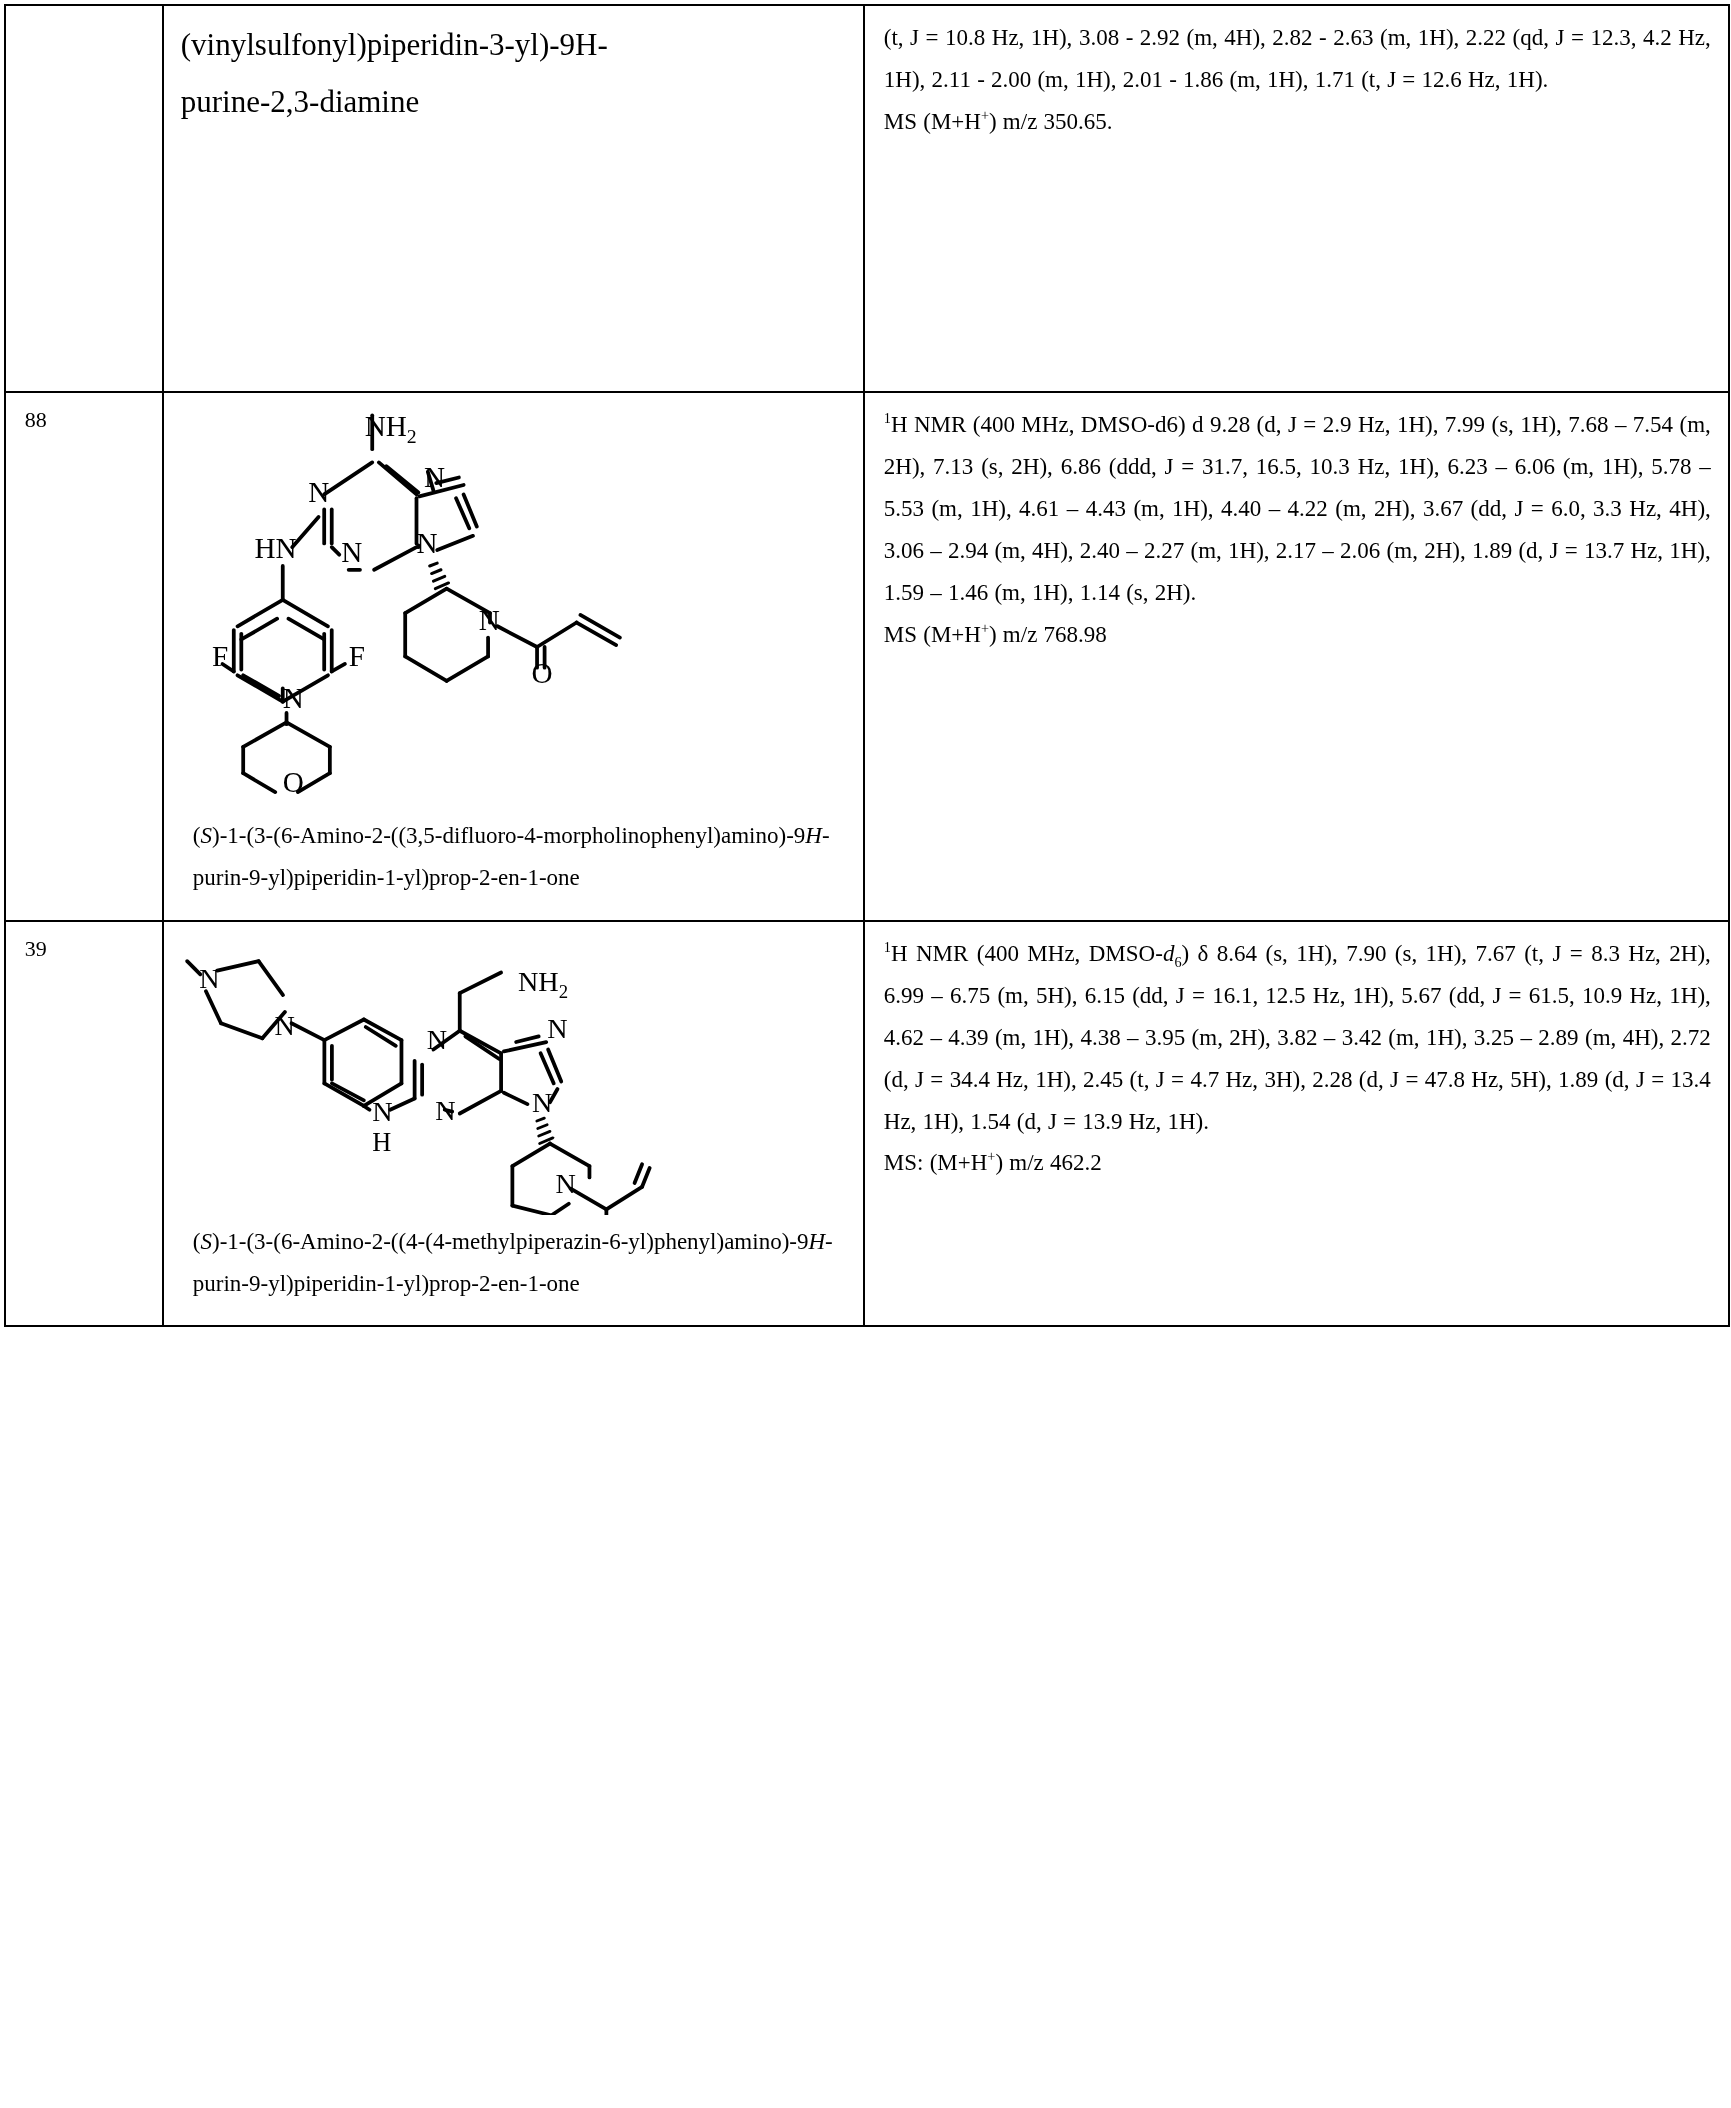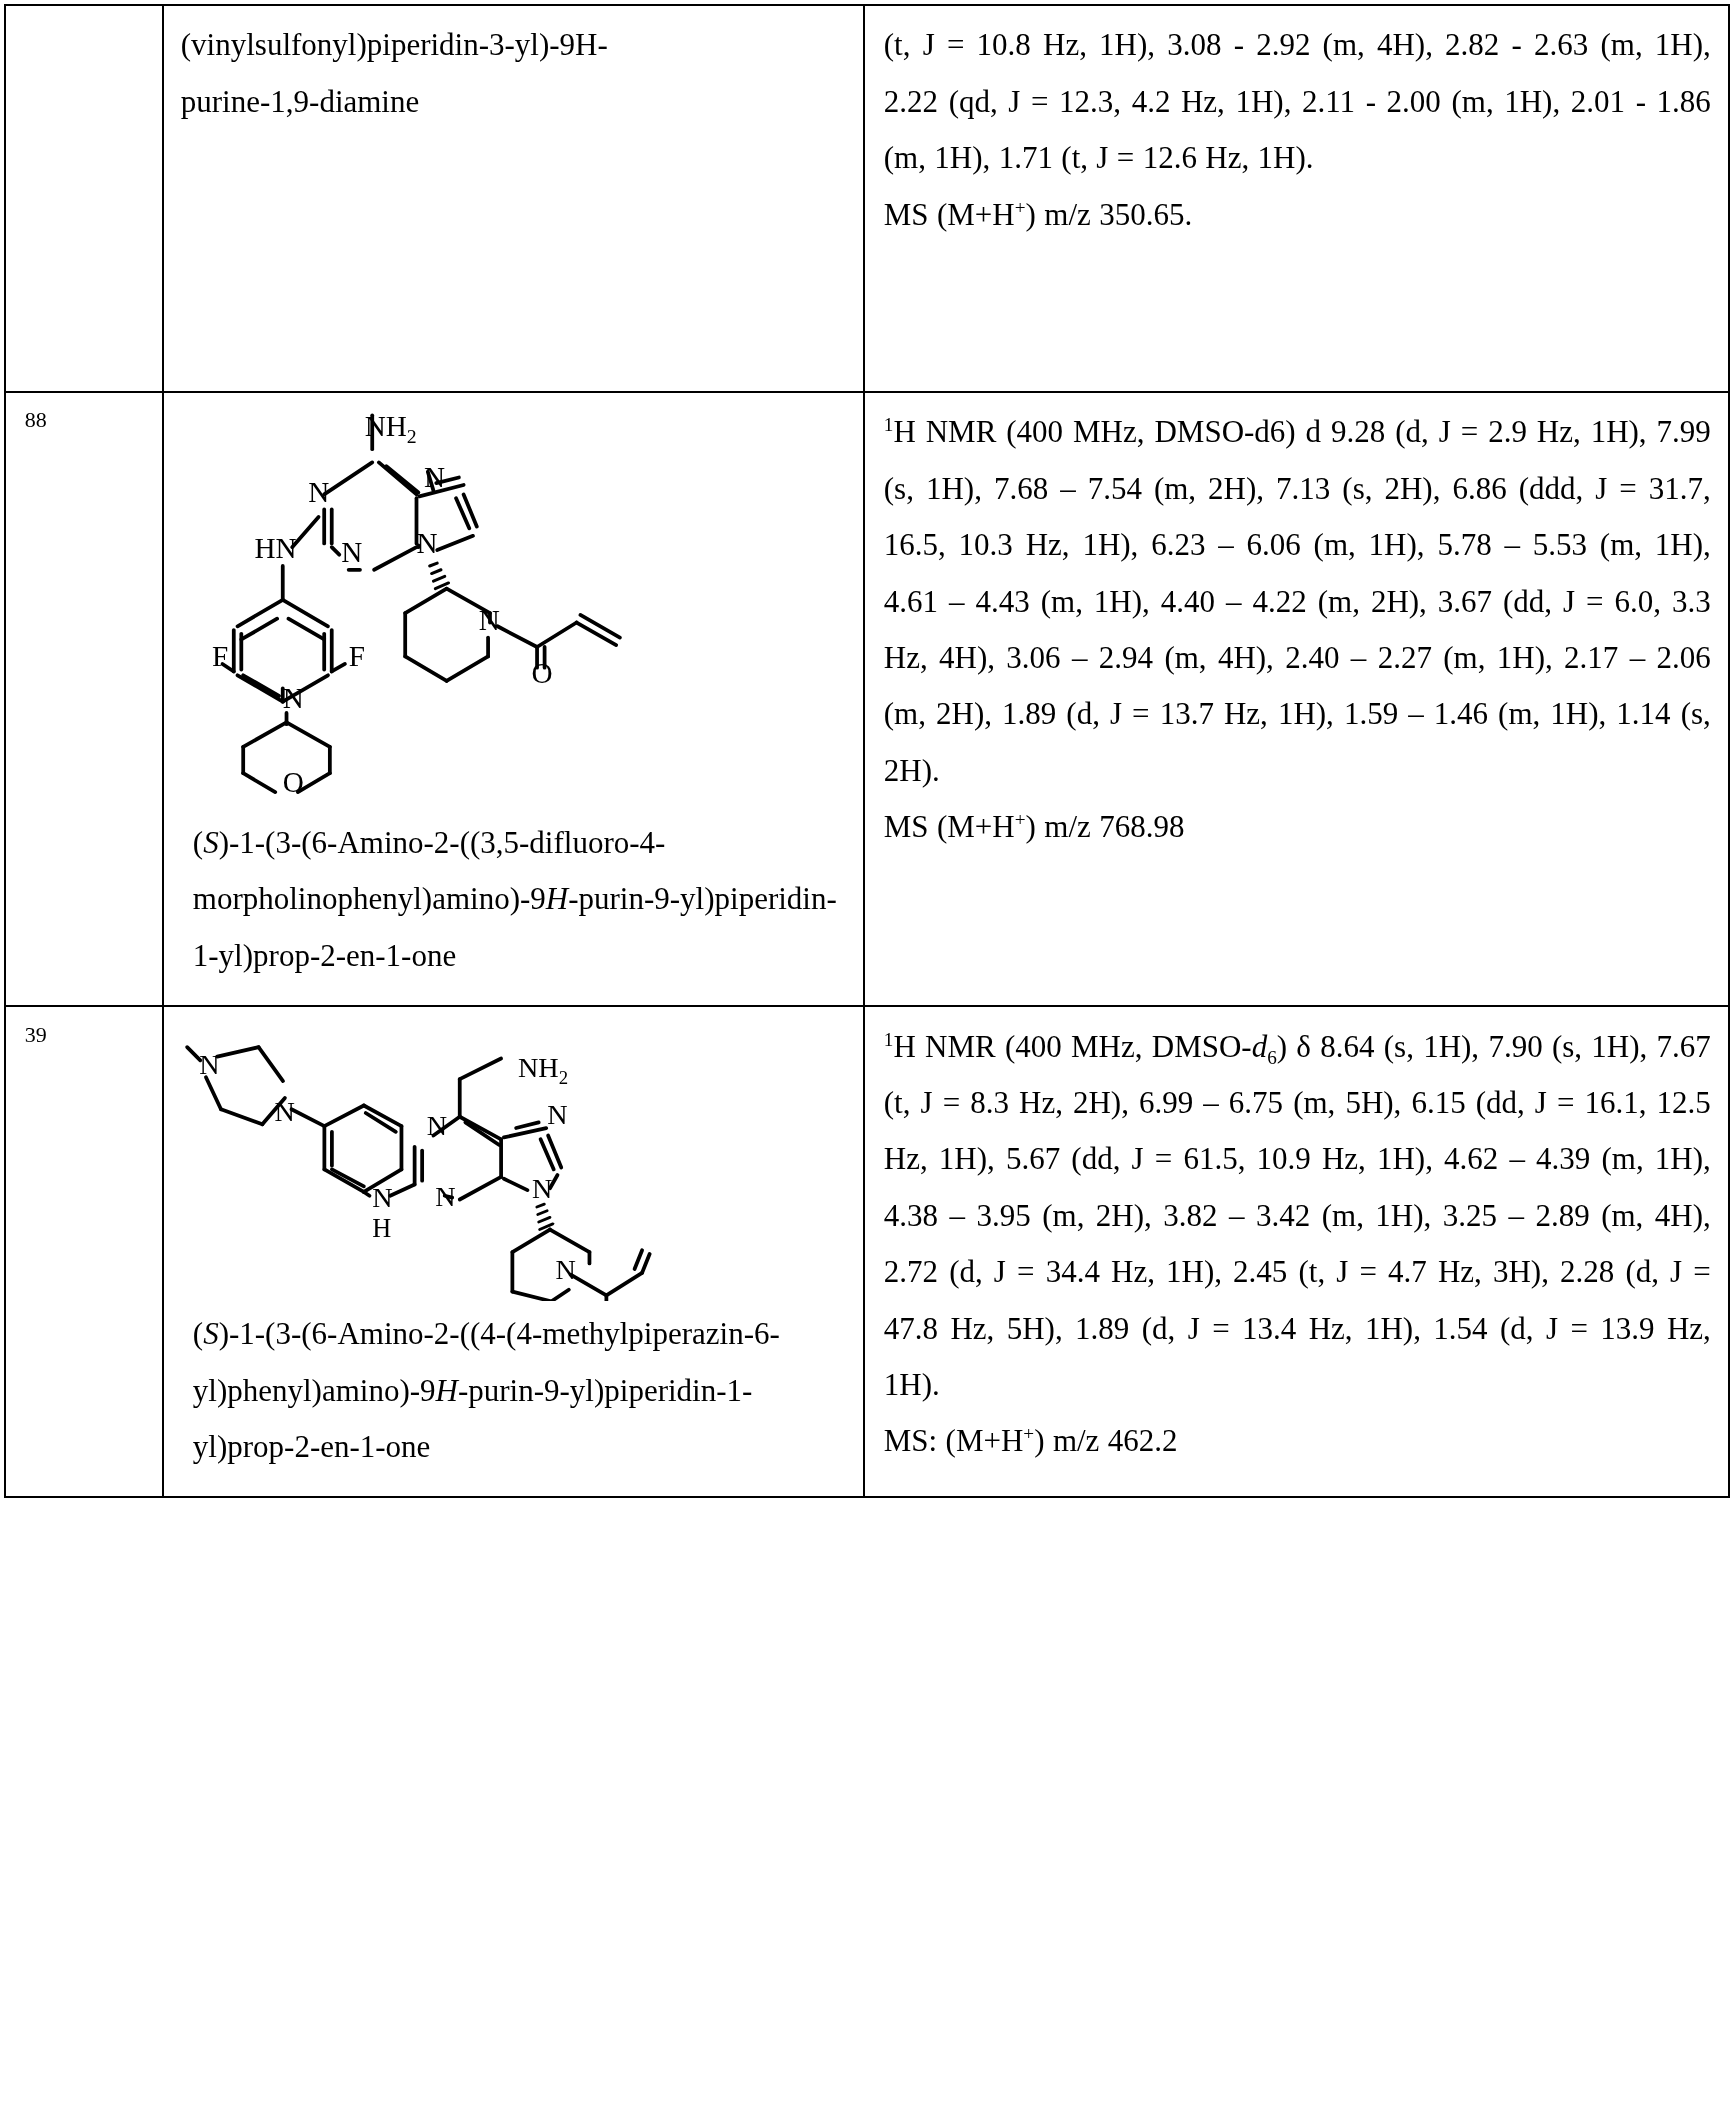--- a/index.html
+++ b/index.html
@@ -49,21 +49,21 @@
 
   .cell-pad-struct {
     padding: 7.5px 13px 17px 13px;
   }
 
   .cell-pad-nmr {
     padding: 7.5px 13px 13px 15px;
   }
 
   .nmr-text, .name-text {
-    font-size: 31px;
+    font-size: 23px;
     line-height: 1.82;
     text-align: justify;
     text-justify: inter-word;
     word-spacing: 0.02em;
   }
 
   .name-text {
     text-align: left;
     margin-top: 5.6px;
     margin-left: 12px;
@@ -98,21 +98,21 @@
       <tr>
         <td>
           <div class="cell-pad-num"></div>
         </td>
         <td style="height:377px;">
           <div class="cell-pad-struct">
             <div class="top-name">
               <span>(vinylsulfonyl)piperidin-3-yl)-9H-</span>
             </div>
             <div class="top-name">
-              <span>purine-1,9-diamine</span>
+              <span>purine-2,3-diamine</span>
             </div>
           </div>
         </td>
         <td>
           <div class="cell-pad-nmr">
             <div class="nmr-text">
               <span>(t, J = 10.8 Hz, 1H), 3.08 - 2.92 (m, 4H), 2.82 - 2.63 (m, 1H), 2.22 (qd, J = 12.3, 4.2 Hz, 1H), 2.11 - 2.00 (m, 1H), 2.01 - 1.86 (m, 1H), 1.71 (t, J = 12.6 Hz, 1H).</span>
             </div>
             <div class="nmr-text lastline">
               <span>MS (M+H</span><sup>+</sup><span>) m/z 350.65.</span>

